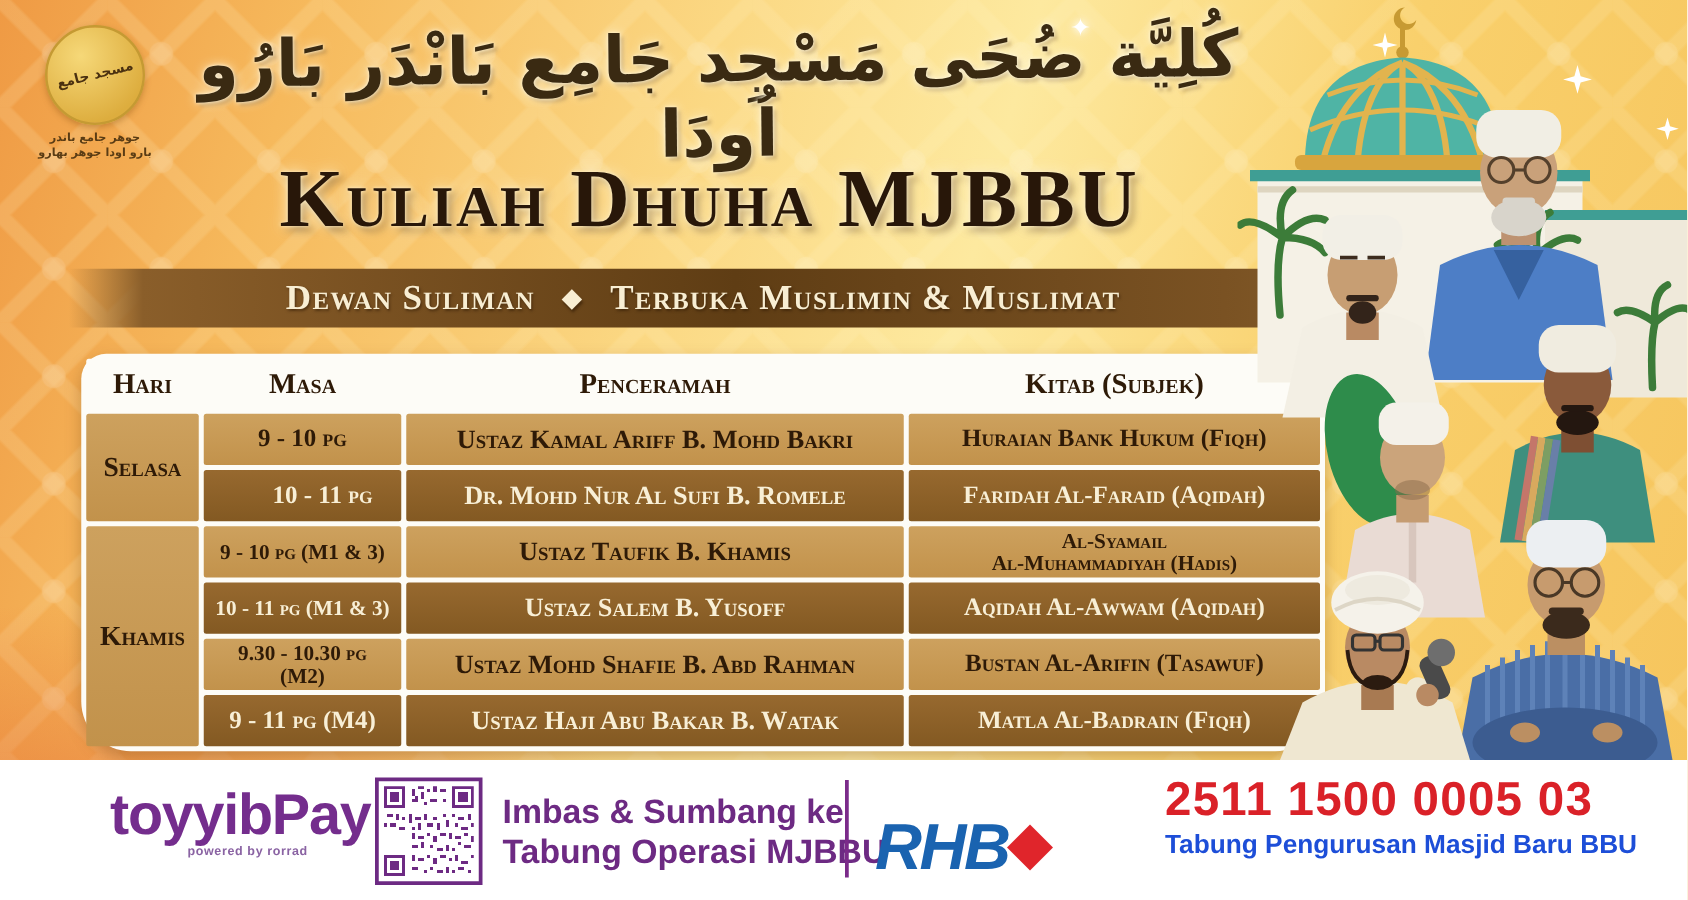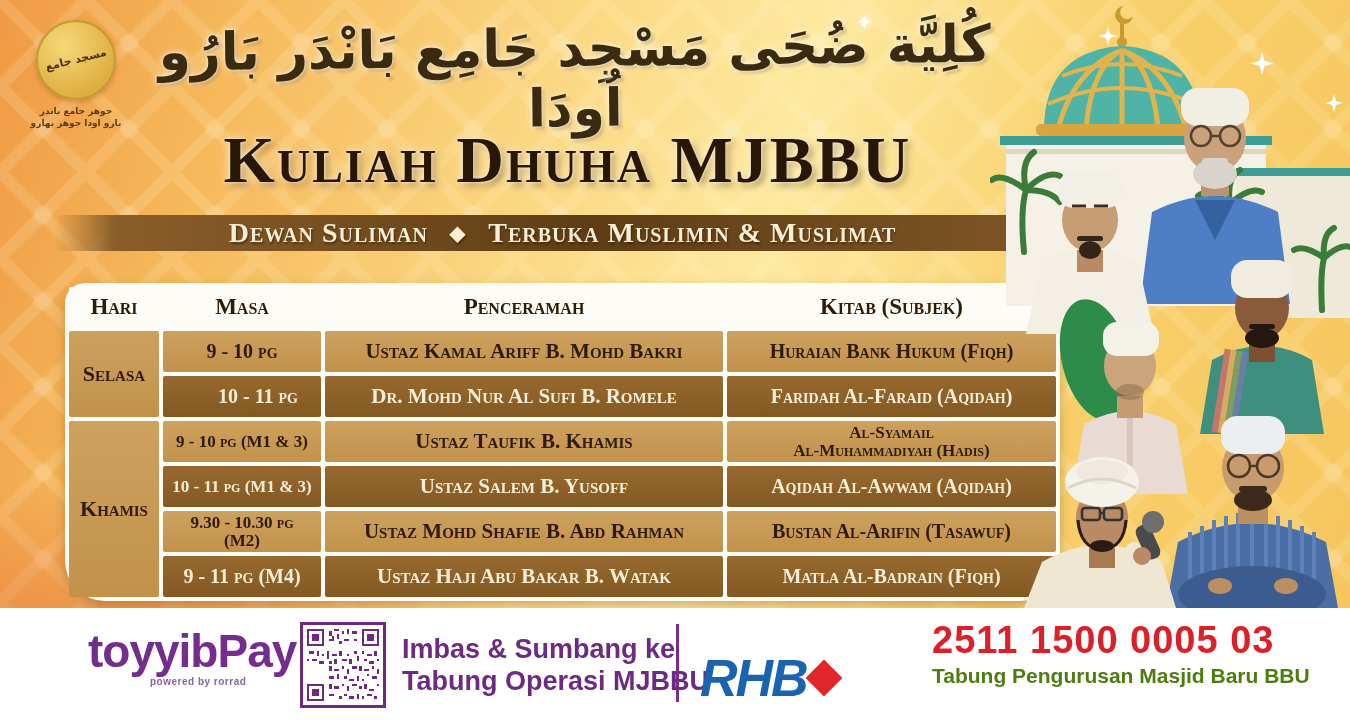--- a/index.html
+++ b/index.html
@@ -28,21 +28,21 @@
 
   
   .arabic-title{position:absolute;left:120px;top:18px;width:910px;text-align:center;
     font-family:"DejaVu Sans",sans-serif;font-weight:bold;font-size:52px;color:#3a2a12;direction:rtl;
     transform:rotate(-.6deg);
     text-shadow:0 0 3px rgba(255,250,228,.95),0 0 9px rgba(255,250,228,.8),3px 3px 3px rgba(120,80,30,.35);}
   .main-title{position:absolute;left:65px;top:122px;width:1005px;text-align:center;
     font-weight:bold;font-variant:small-caps;font-size:66px;letter-spacing:2px;color:#281709;
     text-shadow:0 0 3px #fff3cf,0 0 12px rgba(255,243,207,.9),4px 4px 6px rgba(94,58,16,.5);}
 
-  .subtitle-band{position:absolute;left:55px;top:215px;width:1185px;height:36px;
+  .subtitle-band{position:absolute;left:55px;top:215px;width:1185px;height:47px;
     background:linear-gradient(90deg,rgba(138,94,42,0) 0%,#8a5e2a 5%,#5f3d14 45%,#7a5223 78%,#926a33 100%);
     display:flex;align-items:center;justify-content:center;padding-right:170px;box-sizing:border-box;
     color:#f8eed3;font-weight:bold;font-variant:small-caps;font-size:28px;letter-spacing:1px;
     text-shadow:1px 2px 2px rgba(40,20,0,.5);}
   .subtitle-band .sep{font-size:20px;margin:0 22px;font-variant:normal;}
 
   
   .tbl{position:absolute;left:65px;top:283px;width:995px;height:318px;box-sizing:border-box;
     background:#fdfcf7;border-radius:20px 20px 40px 40px;padding:4px;
     display:grid;grid-template-columns:90px 158px 398px 1fr;grid-template-rows:40px repeat(6,1fr);gap:4px;
@@ -70,21 +70,21 @@
   .toyyib-sub{position:absolute;left:150px;top:68px;color:#8a63a3;font-weight:bold;font-size:10px;letter-spacing:.5px;}
   .qr-box{position:absolute;left:300px;top:14px;width:72px;height:72px;border:3px solid #6d2a83;background:#fff;padding:4px;}
   .imbas{position:absolute;left:402px;top:26px;color:#6d2a83;font-weight:bold;font-size:27px;line-height:1.18;}
   .fdivider{position:absolute;left:676px;top:16px;width:3px;height:78px;background:#7b2b8a;}
   .rhb{position:absolute;left:700px;top:40px;display:flex;align-items:center;}
   .rhb-word{color:#1a63b0;font-weight:bold;font-size:52px;font-style:italic;letter-spacing:-2px;}
   .rhb-diamond{width:26px;height:26px;background:#e0252b;transform:rotate(45deg);margin:0 6px 0 4px;}
   .rhb-bank{color:#1a63b0;font-size:44px;font-weight:bold;letter-spacing:-1px;}
   .account{position:absolute;left:932px;top:12px;}
   .acct-num{color:#da2128;font-weight:bold;font-size:38px;letter-spacing:1px;line-height:1.1;}
-  .acct-cap{color:#4d7c0f;font-size:21px;font-weight:bold;margin-top:2px;}
+  .acct-cap{color:#1d4ed8;font-size:21px;font-weight:bold;margin-top:2px;}
 </style>
 </head>
 <body>
 
 <div class="poster">
   <div class="bg-pattern"></div>
   <div class="bg-deep"></div>
 
   <div class="logo">
     <div class="logo-circle">

